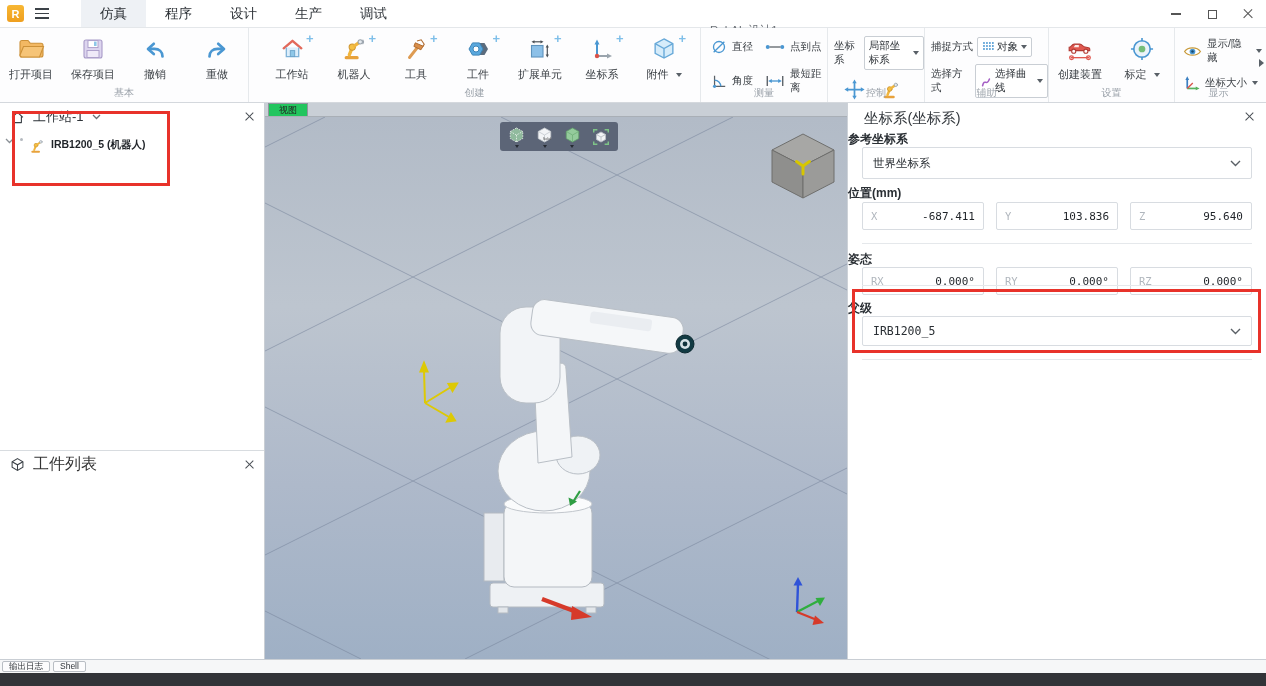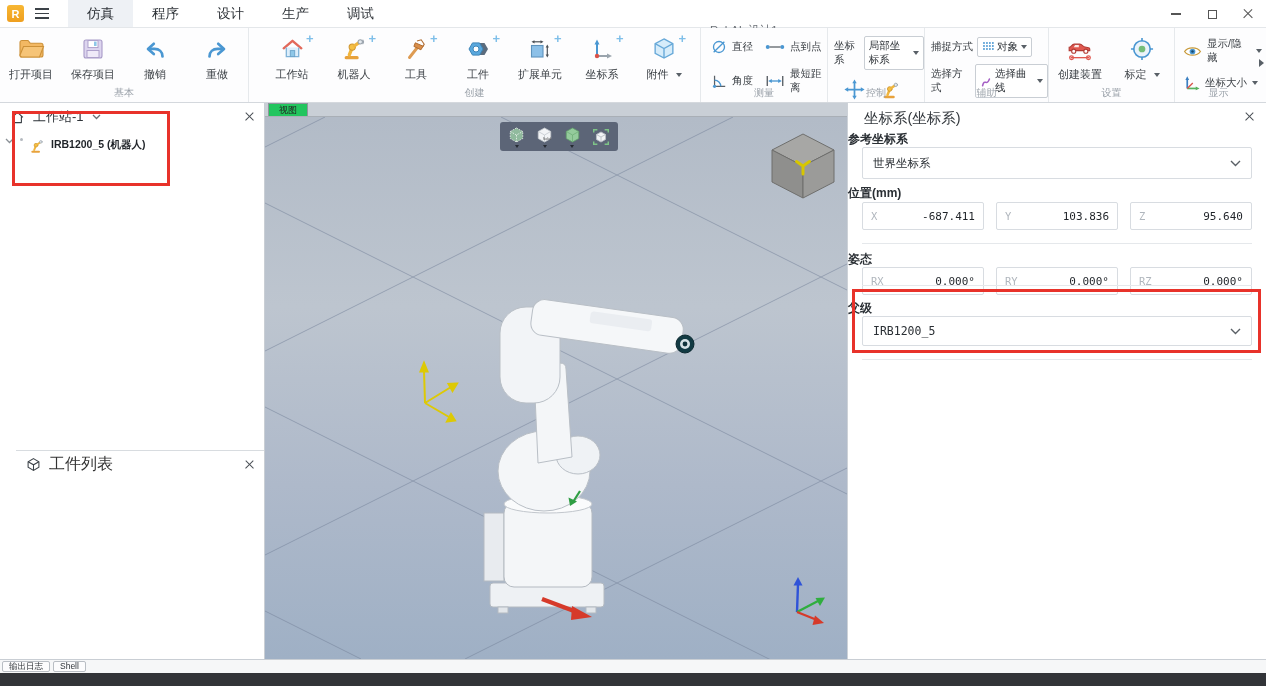--- a/index.html
+++ b/index.html
@@ -9,21 +9,21 @@
   svg{display:block}
 
   
   .titlebar{position:relative;height:28px;display:flex;align-items:center;border-bottom:1px solid #e4e7ea;background:#fff}
   .logo{width:17px;height:17px;margin-left:7px;border-radius:3px;background:linear-gradient(#f7b733,#ef9f1f);
         color:#fff;font-size:11px;font-weight:bold;display:flex;align-items:center;justify-content:center}
   .hamburger{width:16px;height:12px;margin-left:10px;position:relative;cursor:pointer}
   .hamburger i{position:absolute;left:1px;right:1px;top:5px;height:1.6px;background:#3c4248}
   .hamburger i::before,.hamburger i::after{content:"";position:absolute;left:0;right:0;height:1.6px;background:#3c4248}
   .hamburger i::before{top:-4.5px}.hamburger i::after{top:4.5px}
-  .mtabs{display:flex;height:100%;margin-left:18px}
+  .mtabs{display:flex;height:100%;margin-left:31px}
   .mtab{padding:0 19px;display:flex;align-items:center;font-size:13.5px;color:#2c3136;cursor:pointer}
   .mtab.active{background:#eef1f5}
   .wintitle{position:absolute;left:710px;top:16px;height:28px;display:flex;align-items:center;font-size:11.5px;color:#6d7278}
   .winctl{position:absolute;right:0;top:0;height:28px;display:flex}
   .wbtn{width:36px;height:28px;display:flex;align-items:center;justify-content:center;cursor:pointer}
   .ic-min{width:10px;height:1.5px;background:#555}
   .ic-max{width:9px;height:9px;border:1.3px solid #555}
   .ic-x{position:relative;width:10px;height:10px}
   .ic-x::before,.ic-x::after{content:"";position:absolute;left:-1px;top:4.4px;width:12px;height:1.4px;background:#555}
   .ic-x::before{transform:rotate(45deg)}.ic-x::after{transform:rotate(-45deg)}
@@ -63,21 +63,21 @@
   .phead .ptitle{font-size:13px;color:#2e3338}
   .pclose{margin-left:auto;position:relative;width:9px;height:9px;cursor:pointer}
   .pclose::before,.pclose::after{content:"";position:absolute;left:-1px;top:3.9px;width:11px;height:1.3px;background:#4a4f55}
   .pclose::before{transform:rotate(45deg)}.pclose::after{transform:rotate(-45deg)}
   .tree{padding-top:7px}
   .trow{height:25px;display:flex;align-items:flex-start;gap:6px;cursor:pointer}
   .trow .tlabel{font-size:10.5px;font-weight:bold;color:#1f2328;white-space:nowrap}
   .bullet{width:3px;height:3px;border-radius:50%;background:#b5bac0;flex:none}
   .redbox{position:absolute;border:3px solid #e8322a;pointer-events:none;z-index:5}
   .redbox-tree{left:12px;top:8px;width:158px;height:75px}
-  .workhead{position:absolute;top:347px;left:16px;right:0;height:28px;border-top:1px solid #d8dce0;display:flex;align-items:center;padding:0 10px;gap:8px;background:#fff}
+  .workhead{position:absolute;top:347px;left:0;right:0;height:28px;border-top:1px solid #d8dce0;display:flex;align-items:center;padding:0 10px;gap:8px;background:#fff}
 
   
   .viewport{position:relative;width:582px;flex:none;background:#c9cfd6}
   .vtabs{height:14px;background:#c9cfd6;border-bottom:1px solid #a9afb6;display:flex;align-items:flex-end}
   .vtab{width:40px;height:13px;margin-left:3px;background:#22c55e;border:1px solid #8f959c;border-bottom:none;font-size:9px;color:#222;display:flex;align-items:center;justify-content:center;cursor:pointer}
   .scene{position:absolute;left:0;top:14px;width:582px;height:542px;overflow:hidden;
     background:linear-gradient(180deg,#b2bbc7 0%,#bdc5cf 35%,#aeb9ca 68%,#9fb0c5 100%)}
   .vtoolbar{position:absolute;left:235px;top:5px;width:118px;height:29px;background:#5c6577;border-radius:3px;
     display:flex;align-items:center;justify-content:space-around;padding:0 3px;z-index:4}
   .vtool{display:flex;flex-direction:column;align-items:center;cursor:pointer}

